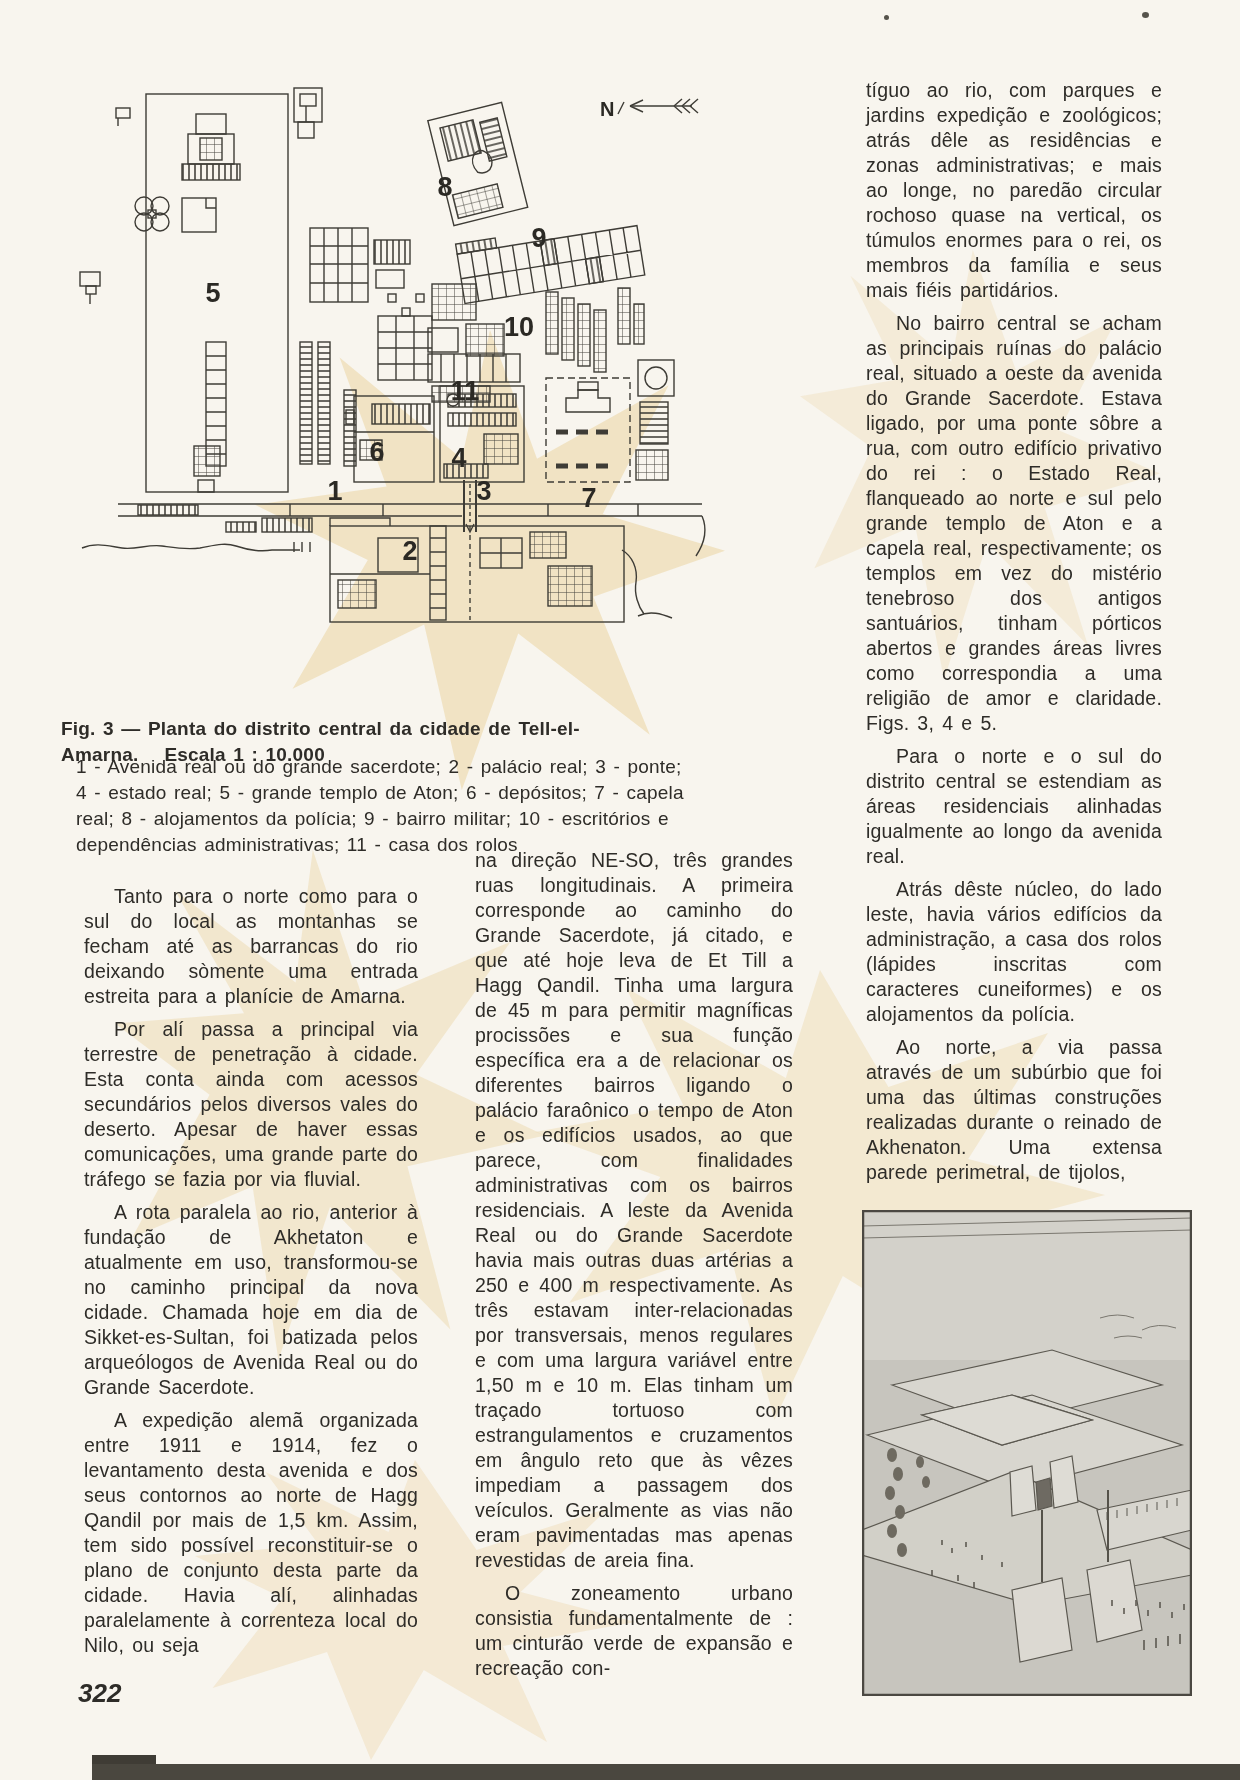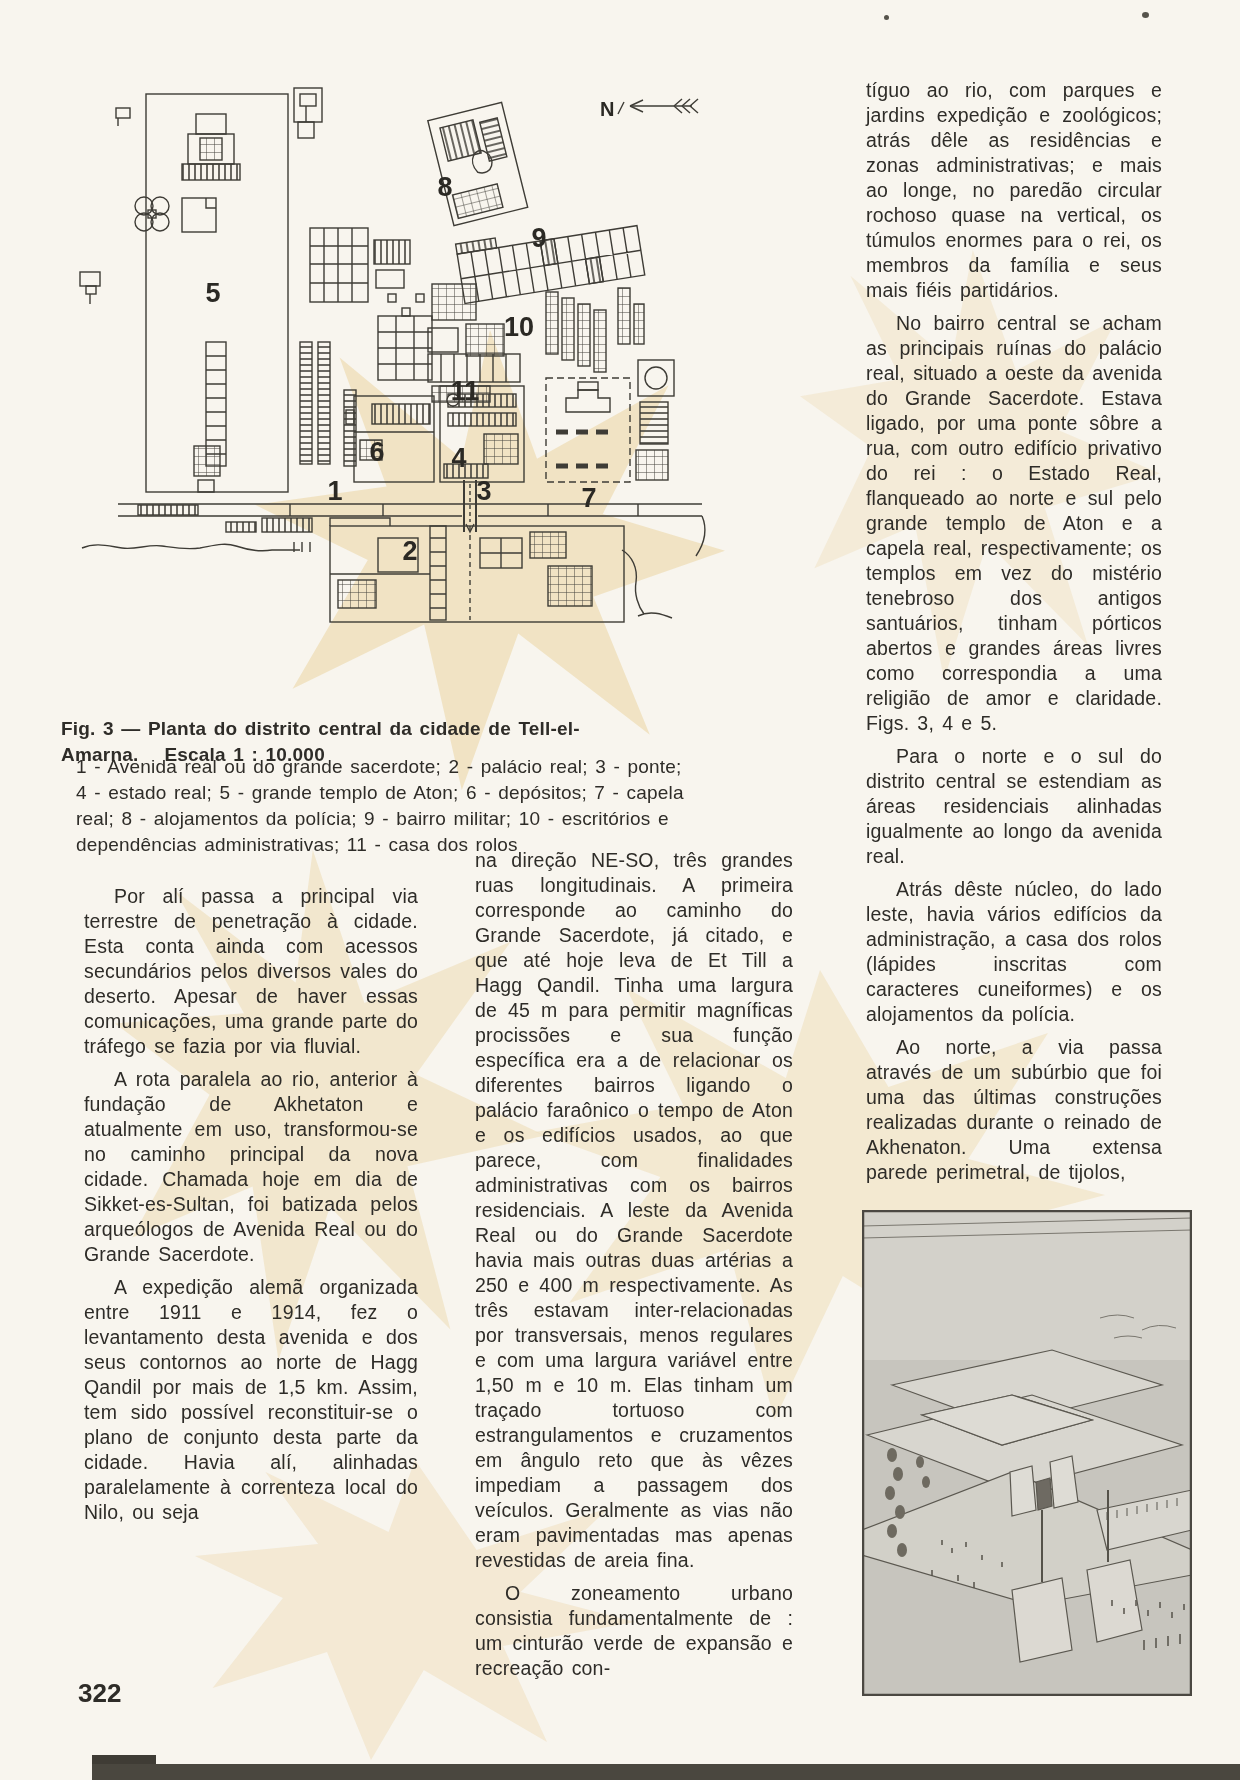--- a/index.html
+++ b/index.html
@@ -32,21 +32,21 @@
        letter-spacing:.2px;word-spacing:2px;}
   #fig3-caption{left:61px;top:716px;width:640px;}
   #fig3-caption .scale{margin-left:26px;}
   #fig3-legend{position:absolute;z-index:2;left:76px;top:754px;width:614px;
        font-size:19px;line-height:26px;word-spacing:2px;letter-spacing:.2px;}
   #fig4-caption{left:866px;top:1146px;width:330px;}
 
   #map-figure{position:absolute;left:78px;top:80px;width:664px;height:552px;z-index:1;}
   #photo-figure{position:absolute;left:862px;top:1210px;width:330px;height:486px;z-index:1;}
 
-  #page-number{position:absolute;left:78px;top:1678px;z-index:2;font-size:26px;font-weight:600;}
+  #page-number{position:absolute;left:78px;top:1678px;z-index:2;font-size:26px;font-weight:600;font-style:italic;}
 
   .edge-strip{position:absolute;background:#4a473f;z-index:3;}
   #edge-main{left:92px;top:1764px;width:1148px;height:16px;}
   #edge-tab{left:92px;top:1755px;width:64px;height:25px;background:#3f3c35;}
   .speck{position:absolute;background:#56534b;border-radius:50%;z-index:3;}
   #speck1{left:1142px;top:12px;width:7px;height:6px;}
   #speck2{left:884px;top:15px;width:5px;height:5px;}
 
   svg{display:block;}
   svg text{font-family:"Liberation Sans",sans-serif;}
@@ -269,20 +269,21 @@
 
   <div class="col" id="col-right">
     <p class="cont">tíguo ao rio, com parques e jardins expedição e zoológicos; atrás dêle as residências e zonas administrativas; e mais ao longe, no paredão circular rochoso quase na vertical, os túmulos enormes para o rei, os membros da família e seus mais fiéis partidários.</p>
     <p>No bairro central se acham as principais ruínas do palácio real, situado a oeste da avenida do Grande Sacerdote. Estava ligado, por uma ponte sôbre a rua, com outro edifício privativo do rei : o Estado Real, flanqueado ao norte e sul pelo grande templo de Aton e a capela real, respectivamente; os templos em vez do mistério tenebroso dos antigos santuários, tinham pórticos abertos e grandes áreas livres como correspondia a uma religião de amor e claridade. Figs. 3, 4 e 5.</p>
     <p>Para o norte e o sul do distrito central se estendiam as áreas residenciais alinhadas igualmente ao longo da avenida real.</p>
     <p>Atrás dêste núcleo, do lado leste, havia vários edifícios da administração, a casa dos rolos (lápides inscritas com caracteres cuneiformes) e os alojamentos da polícia.</p>
     <p>Ao norte, a via passa através de um subúrbio que foi uma das últimas construções realizadas durante o reinado de Akhenaton. Uma extensa parede perimetral, de tijolos,</p>
   </div>
 
   <div class="col" id="col-left">
+    <p>Tanto para o norte como para o sul do local as montanhas se fecham até as barrancas do rio deixando sòmente uma entrada estreita para a planície de Amarna.</p>
     <p>Por alí passa a principal via terrestre de penetração à cidade. Esta conta ainda com acessos secundários pelos diversos vales do deserto. Apesar de haver essas comunicações, uma grande parte do tráfego se fazia por via fluvial.</p>
     <p>A rota paralela ao rio, anterior à fundação de Akhetaton e atualmente em uso, transformou-se no caminho principal da nova cidade. Chamada hoje em dia de Sikket-es-Sultan, foi batizada pelos arqueólogos de Avenida Real ou do Grande Sacerdote.</p>
     <p>A expedição alemã organizada entre 1911 e 1914, fez o levantamento desta avenida e dos seus contornos ao norte de Hagg Qandil por mais de 1,5 km. Assim, tem sido possível reconstituir-se o plano de conjunto desta parte da cidade. Havia alí, alinhadas paralelamente à correnteza local do Nilo, ou seja</p>
   </div>
 
   <div class="col" id="col-middle">
     <p class="cont">na direção NE-SO, três grandes ruas longitudinais. A primeira corresponde ao caminho do Grande Sacerdote, já citado, e que até hoje leva de Et Till a Hagg Qandil. Tinha uma largura de 45 m para permitir magníficas procissões e sua função específica era a de relacionar os diferentes bairros ligando o palácio faraônico o tempo de Aton e os edifícios usados, ao que parece, com finalidades administrativas com os bairros residenciais. A leste da Avenida Real ou do Grande Sacerdote havia mais outras duas artérias a 250 e 400 m respectivamente. As três estavam inter-relacionadas por transversais, menos regulares e com uma largura variável entre 1,50 m e 10 m. Elas tinham um traçado tortuoso com estrangulamentos e cruzamentos em ângulo reto que às vêzes impediam a passagem dos veículos. Geralmente as vias não eram pavimentadas mas apenas revestidas de areia fina.</p>
     <p>O zoneamento urbano consistia fundamentalmente de : um cinturão verde de expansão e recreação con-</p>
   </div>
 

